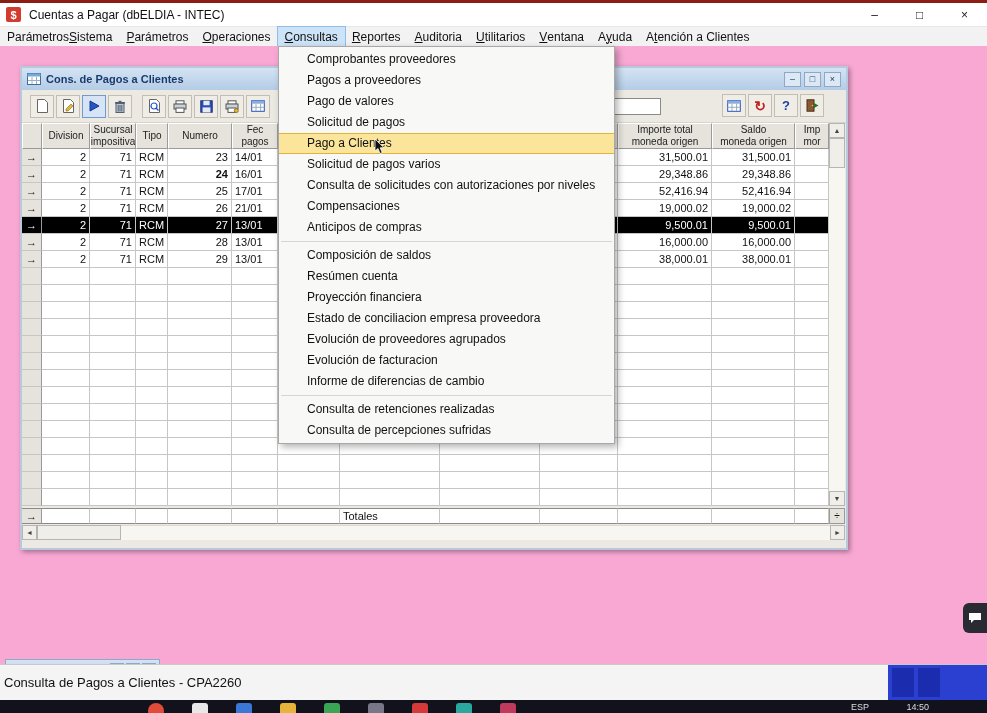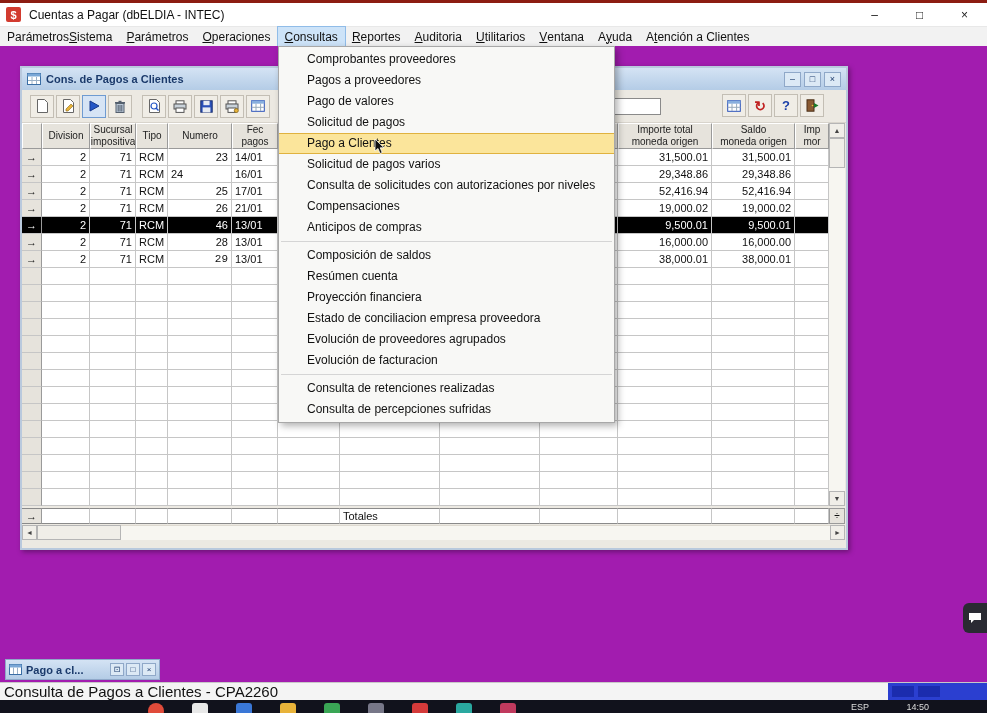--- a/index.html
+++ b/index.html
@@ -12,21 +12,21 @@
   .app-icon { width:15px; height:15px; background:#d23b2f; color:#fff; font-size:11px; font-weight:bold; display:flex; align-items:center; justify-content:center; border-radius:2px; }
   .main-title { font-size:12px; color:#111; margin-left:8px; }
   .win-controls { margin-left:auto; display:flex; height:100%; }
   .win-btn { width:45px; display:flex; align-items:center; justify-content:center; font-size:12px; color:#222; }
 
   .menubar { height:19px; background:#f2f2f2; display:flex; align-items:stretch; font-size:12px; }
   .menu-item { padding:0 7px; display:flex; align-items:center; color:#111; white-space:nowrap; }
   .menu-item.active { background:#cde3f8; outline:1px solid #90bce8; }
 
   
-  .mdi { position:absolute; top:46px; left:0; right:0; bottom:31px; background:#a21caf; }
+  .mdi { position:absolute; top:46px; left:0; right:0; bottom:31px; background:#f9a8d4; }
 
   
   .child { position:absolute; left:20px; top:20px; width:828px; height:484px; background:#ece9e2; border:2px solid #b9c9dd; box-shadow:2px 2px 5px rgba(0,0,0,.35); }
   .child-titlebar { height:22px; background:linear-gradient(#d4e3f4,#b4cce6); display:flex; align-items:center; padding:0 5px; }
   .child-title { color:#1b3a6b; font-size:11px; font-weight:bold; margin-left:5px; }
   .child-controls { margin-left:auto; display:flex; gap:3px; }
   .child-btn { width:17px; height:15px; background:#dce9f5; border:1px solid #8fa8c8; color:#1b3a6b; font-size:9px; display:flex; align-items:center; justify-content:center; }
 
   .toolbar { height:33px; display:flex; align-items:center; padding:0 8px; background:#ece9e2; border-bottom:1px solid #d8d4cc; position:relative; }
   .tb-btn { width:24px; height:23px; border:1px solid #c3beb4; background:#f0ede6; display:flex; align-items:center; justify-content:center; margin-right:2px; flex:none; }
@@ -73,21 +73,21 @@
   
   .minwin { position:absolute; left:5px; bottom:2px; width:155px; height:21px; background:linear-gradient(#d4e3f4,#b4cce6); border:1px solid #8fa8c8; display:flex; align-items:center; padding:0 3px; }
   .minwin-title { font-size:11px; font-weight:bold; color:#1b3a6b; margin:0 4px; white-space:nowrap; overflow:hidden; }
   .mwin-btn { width:14px; height:13px; background:#dce9f5; border:1px solid #8fa8c8; color:#1b3a6b; font-size:8px; display:flex; align-items:center; justify-content:center; margin-left:2px; flex:none; }
   .minwin-controls { margin-left:auto; display:flex; }
 
   
   .chatw { position:absolute; right:0; top:557px; width:24px; height:30px; background:#2a2a33; border-radius:6px 0 0 6px; display:flex; align-items:center; justify-content:center; z-index:5; }
 
   
-  .statusbar { position:absolute; left:0; right:0; bottom:13px; height:18px; background:#f4f4f4; border-top:1px solid #c8c8c8; display:flex; align-items:center; font-size:15px; padding-left:4px; color:#111; }
+  .statusbar { position:absolute; left:0; right:0; bottom:13px; height:36px; background:#f4f4f4; border-top:1px solid #c8c8c8; display:flex; align-items:center; font-size:13px; padding-left:4px; color:#111; }
   .sb-right { position:absolute; right:0; top:0; bottom:0; width:99px; background:#2b3fd0; display:flex; gap:4px; padding:3px 4px; }
   .sb-seg { width:22px; height:100%; background:#1b2cae; }
 
   
   .taskbar { position:absolute; left:0; right:0; bottom:0; height:13px; background:#11121c; overflow:hidden; }
   .tb-icons { display:flex; gap:28px; padding-left:148px; padding-top:3px; }
   .tb-ico { width:16px; height:16px; border-radius:3px; flex:none; }
   .tb-lang { position:absolute; right:118px; top:2px; font-size:9px; color:#ddd; }
   .tb-time { position:absolute; right:58px; top:2px; font-size:9px; color:#ddd; }
 </style>
@@ -271,21 +271,21 @@
                 <div class="gc" style="width: 78px; text-align: left;"></div>
                 <div class="gc" style="width: 94px; text-align: right;">31,500.01</div>
                 <div class="gc" style="width: 83px; text-align: right;">31,500.01</div>
                 <div class="gc" style="width: 34px; text-align: right;"></div>
               </div>
               <div class="grid-row">
                 <div class="gc ind" style="width: 20px;">→</div>
                 <div class="gc" style="width: 48px; text-align: right;">2</div>
                 <div class="gc" style="width: 46px; text-align: right;">71</div>
                 <div class="gc" style="width: 32px; text-align: left;">RCM</div>
-                <div class="gc" style="width: 64px; ">24</div>
+                <div class="gc" style="width: 64px; text-align: right; font-weight: bold;">24</div>
                 <div class="gc" style="width: 46px; text-align: left;">16/01</div>
                 <div class="gc" style="width: 62px; text-align: left;"></div>
                 <div class="gc" style="width: 100px; text-align: left;"></div>
                 <div class="gc" style="width: 100px; text-align: left;"></div>
                 <div class="gc" style="width: 78px; text-align: left;"></div>
                 <div class="gc" style="width: 94px; text-align: right;">29,348.86</div>
                 <div class="gc" style="width: 83px; text-align: right;">29,348.86</div>
                 <div class="gc" style="width: 34px; text-align: right;"></div>
               </div>
               <div class="grid-row">
@@ -316,21 +316,21 @@
                 <div class="gc" style="width: 78px; text-align: left;"></div>
                 <div class="gc" style="width: 94px; text-align: right;">19,000.02</div>
                 <div class="gc" style="width: 83px; text-align: right;">19,000.02</div>
                 <div class="gc" style="width: 34px; text-align: right;"></div>
               </div>
               <div class="grid-row selected">
                 <div class="gc ind" style="width: 20px;">→</div>
                 <div class="gc" style="width: 48px; text-align: right;">2</div>
                 <div class="gc" style="width: 46px; text-align: right;">71</div>
                 <div class="gc" style="width: 32px; text-align: left;">RCM</div>
-                <div class="gc" style="width: 64px; text-align: right;">46</div>
+                <div class="gc" style="width: 64px; text-align: right;">27</div>
                 <div class="gc" style="width: 46px; text-align: left;">13/01</div>
                 <div class="gc" style="width: 62px; text-align: left;"></div>
                 <div class="gc" style="width: 100px; text-align: left;"></div>
                 <div class="gc" style="width: 100px; text-align: left;"></div>
                 <div class="gc" style="width: 78px; text-align: left;"></div>
                 <div class="gc" style="width: 94px; text-align: right;">9,500.01</div>
                 <div class="gc" style="width: 83px; text-align: right;">9,500.01</div>
                 <div class="gc" style="width: 34px; text-align: right;"></div>
               </div>
               <div class="grid-row">
@@ -346,21 +346,21 @@
                 <div class="gc" style="width: 78px; text-align: left;"></div>
                 <div class="gc" style="width: 94px; text-align: right;">16,000.00</div>
                 <div class="gc" style="width: 83px; text-align: right;">16,000.00</div>
                 <div class="gc" style="width: 34px; text-align: right;"></div>
               </div>
               <div class="grid-row">
                 <div class="gc ind" style="width: 20px;">→</div>
                 <div class="gc" style="width: 48px; text-align: right;">2</div>
                 <div class="gc" style="width: 46px; text-align: right;">71</div>
                 <div class="gc" style="width: 32px; text-align: left;">RCM</div>
-                <div class="gc" style="width: 64px; text-align: right; font-family: Liberation Mono, monospace;">29</div>
+                <div class="gc" style="width: 64px; text-align: right;">29</div>
                 <div class="gc" style="width: 46px; text-align: left;">13/01</div>
                 <div class="gc" style="width: 62px; text-align: left;"></div>
                 <div class="gc" style="width: 100px; text-align: left;"></div>
                 <div class="gc" style="width: 100px; text-align: left;"></div>
                 <div class="gc" style="width: 78px; text-align: left;"></div>
                 <div class="gc" style="width: 94px; text-align: right;">38,000.01</div>
                 <div class="gc" style="width: 83px; text-align: right;">38,000.01</div>
                 <div class="gc" style="width: 34px; text-align: right;"></div>
               </div>
               <div class="grid-row">
@@ -638,20 +638,21 @@
       <div class="dropdown-item">Consulta de solicitudes con autorizaciones por niveles</div>
       <div class="dropdown-item">Compensaciones</div>
       <div class="dropdown-item">Anticipos de compras</div>
       <div class="menu-sep"></div>
       <div class="dropdown-item">Composición de saldos</div>
       <div class="dropdown-item">Resúmen cuenta</div>
       <div class="dropdown-item">Proyección financiera</div>
       <div class="dropdown-item">Estado de conciliacion empresa proveedora</div>
       <div class="dropdown-item">Evolución de proveedores agrupados</div>
       <div class="dropdown-item">Evolución de facturacion</div>
+      <div class="dropdown-item">Informe de diferencias de cambio</div>
       <div class="menu-sep"></div>
       <div class="dropdown-item">Consulta de retenciones realizadas</div>
       <div class="dropdown-item">Consulta de percepciones sufridas</div>
     </div>
 
   <div class="cursor" style="left: 374px; top: 138px;">
     <svg width="12" height="18" viewBox="0 0 12 18">
         <polygon points="1,1 1,13 4,10.5 6,15.5 8.2,14.6 6.2,9.8 10,9.8" fill="#111" stroke="#fff" stroke-width="0.8"></polygon>
       </svg>
   </div>

